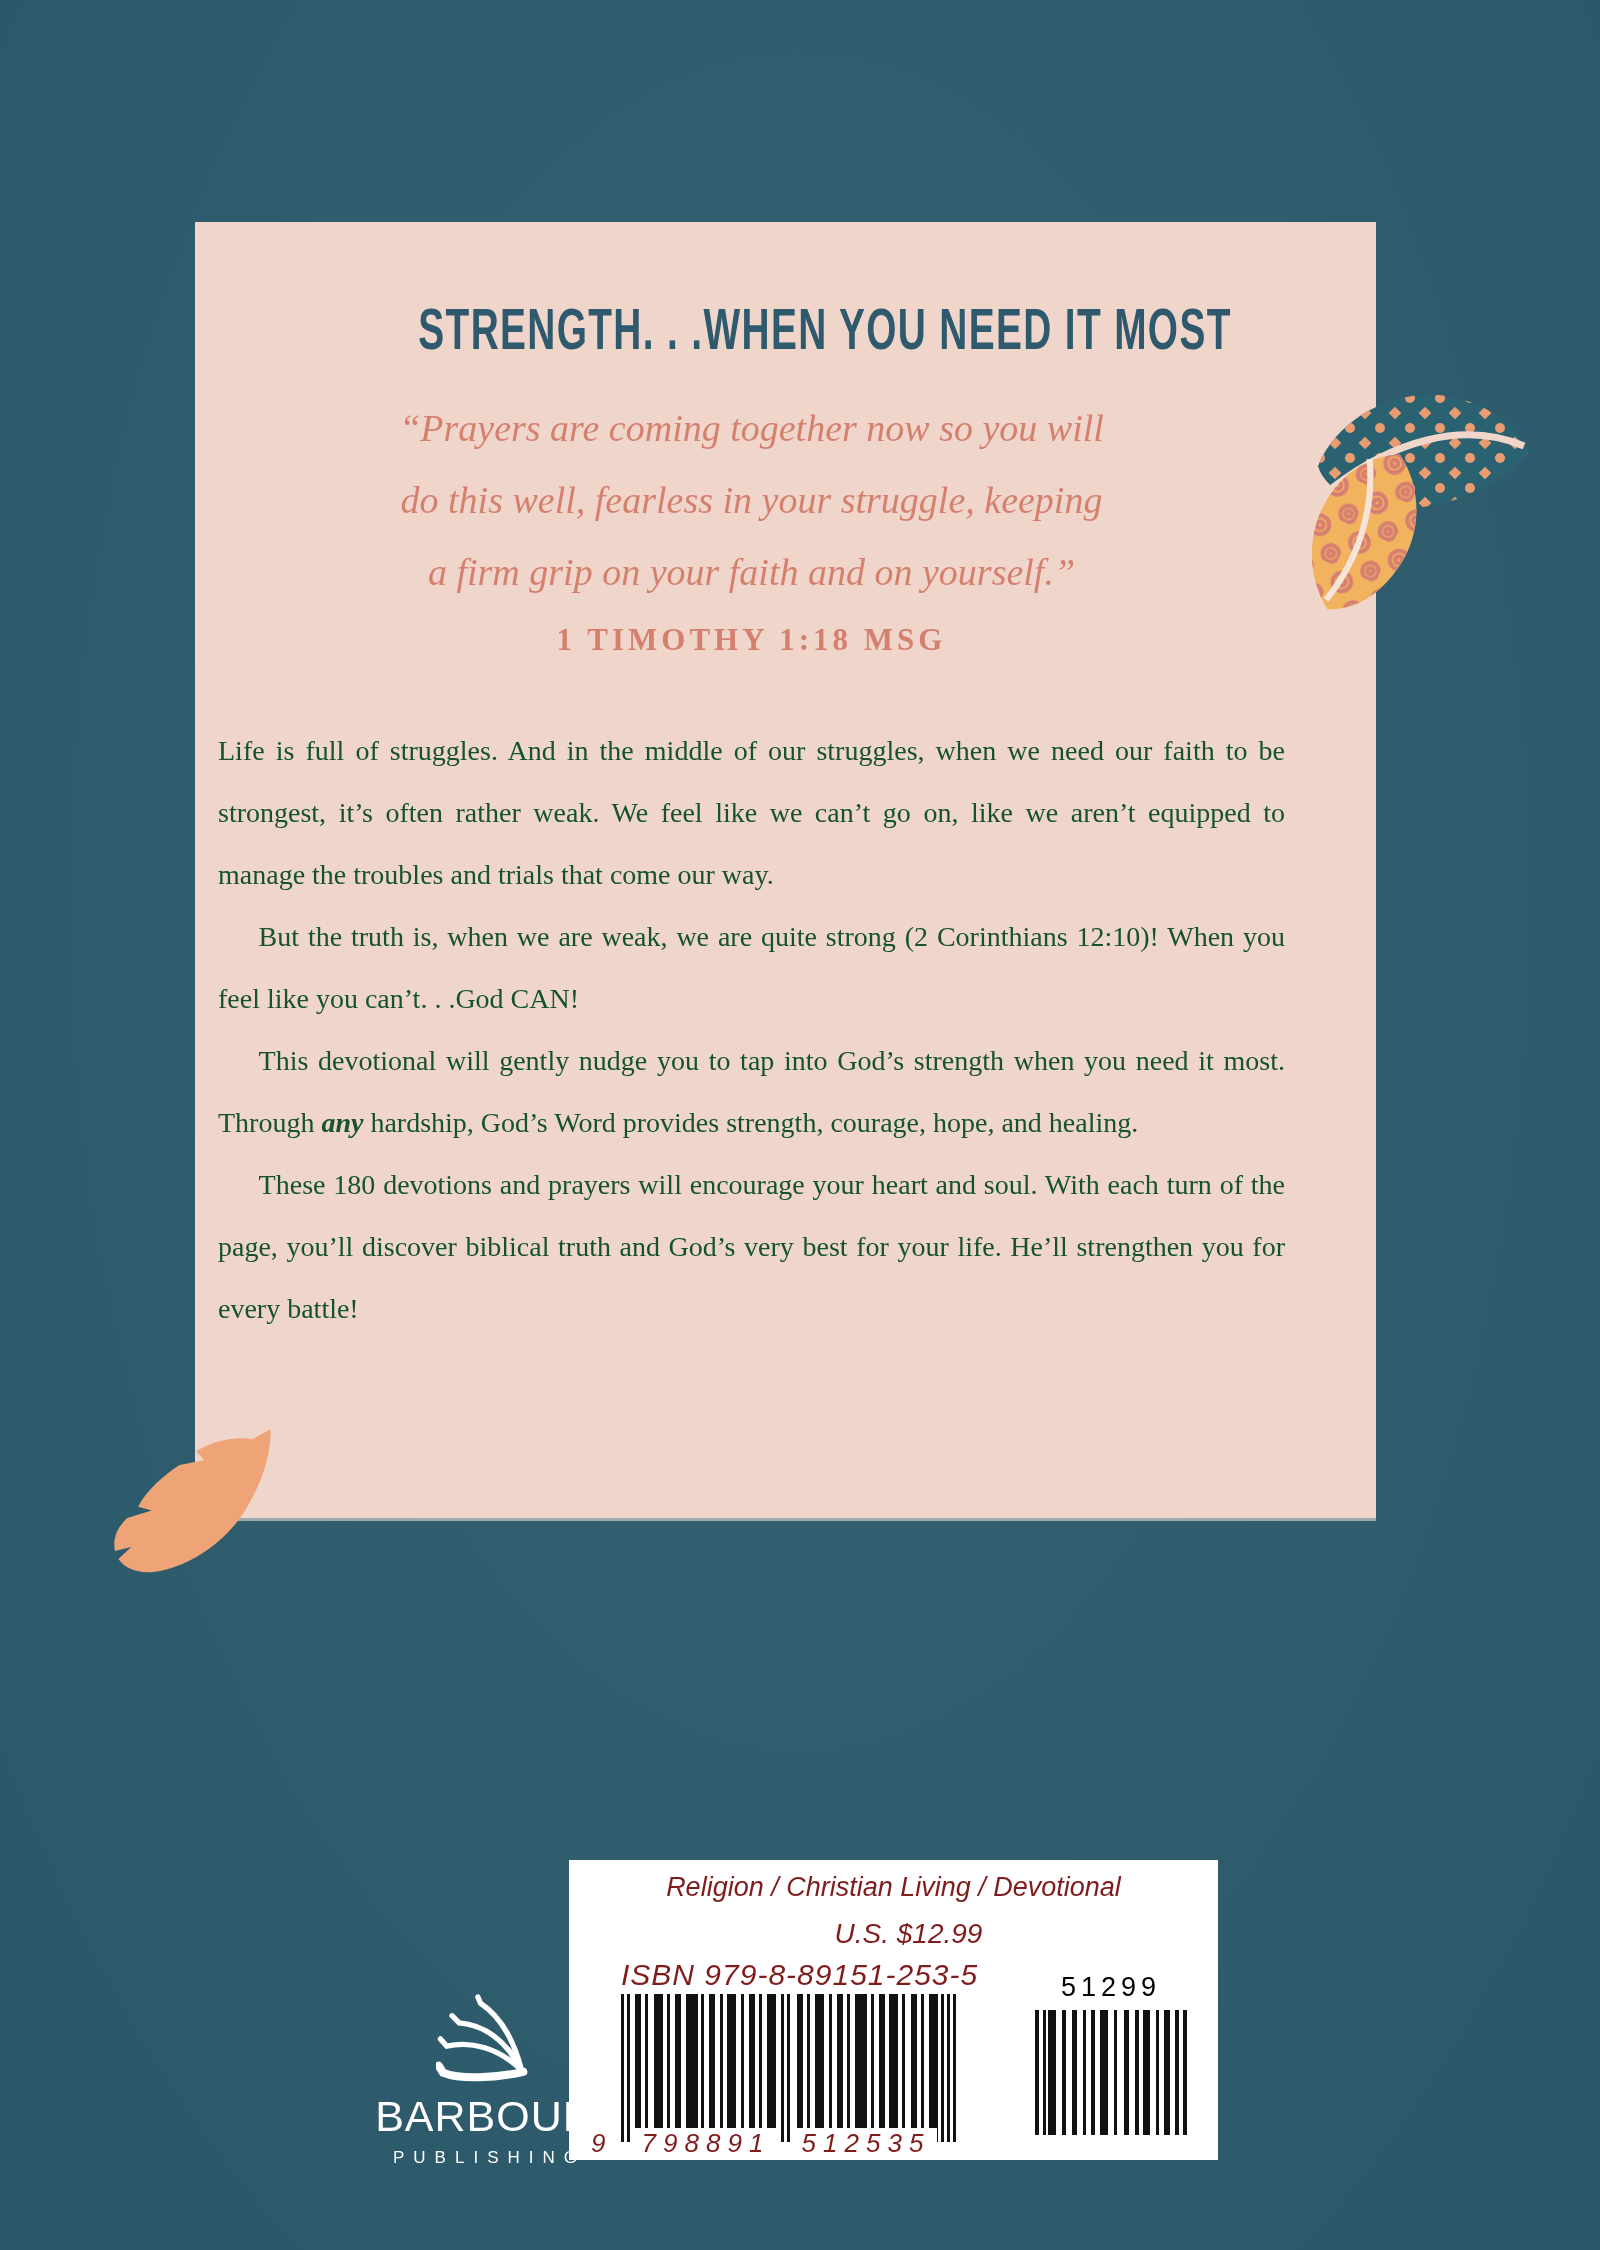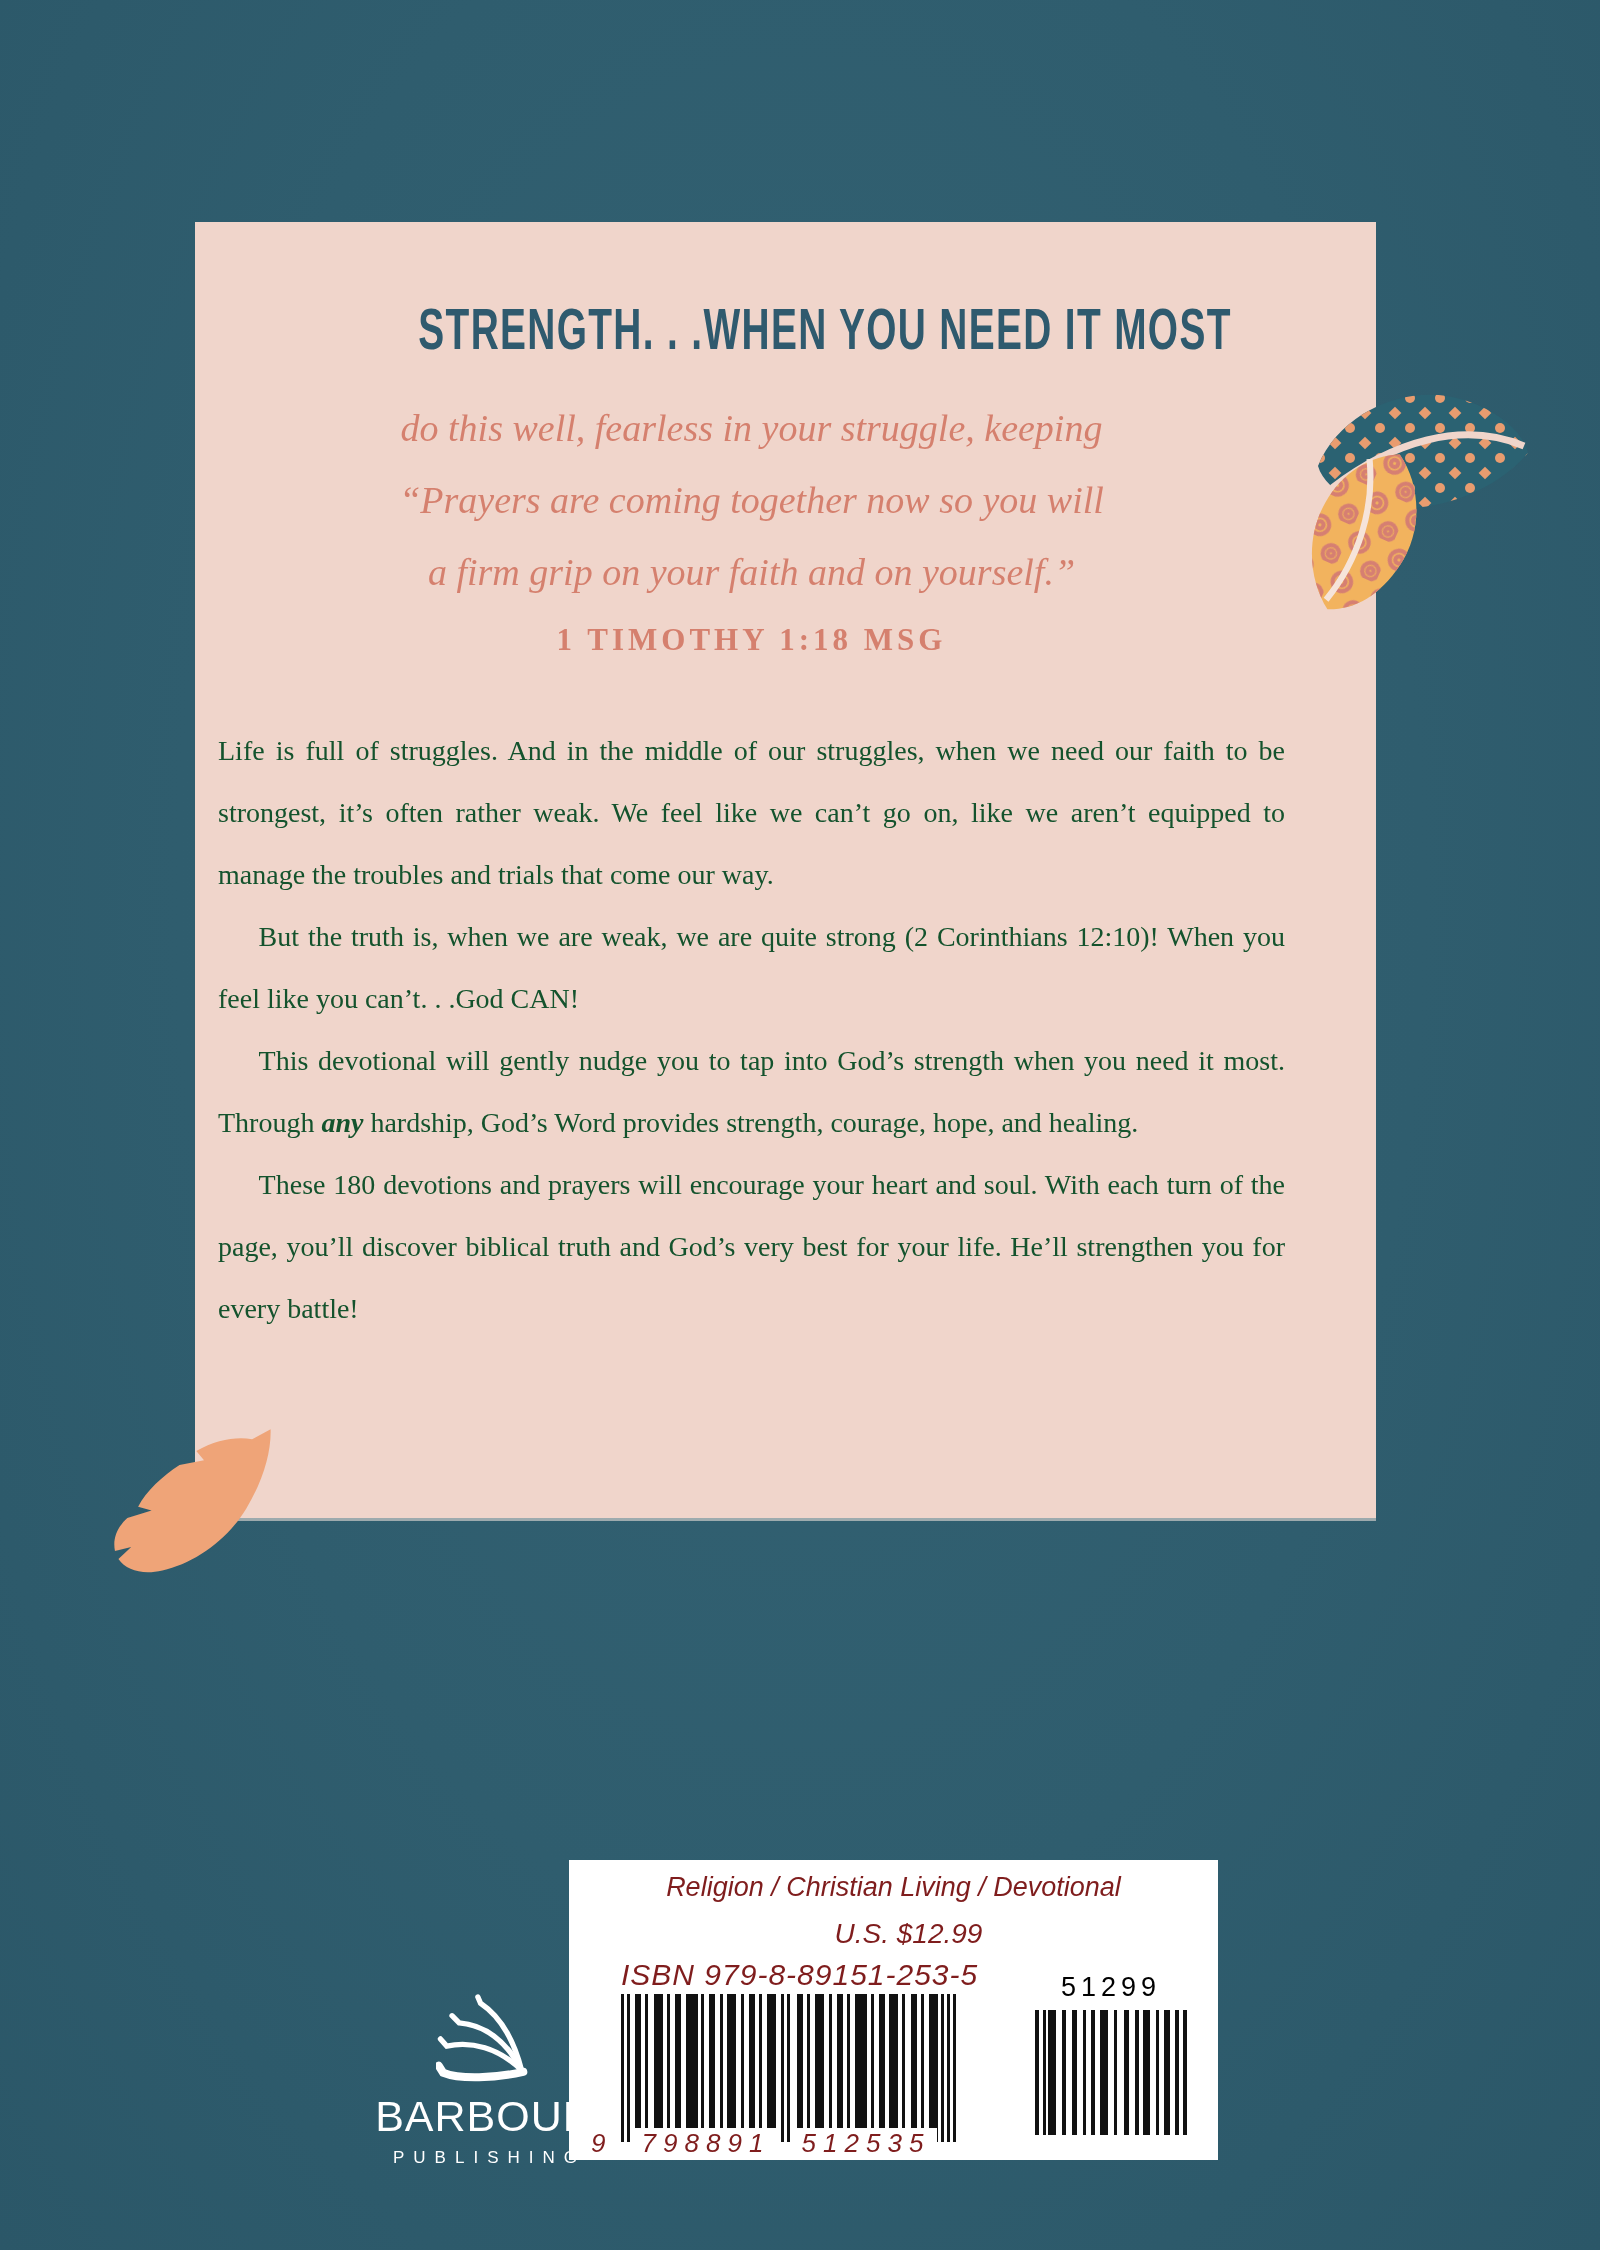--- a/index.html
+++ b/index.html
@@ -64,22 +64,22 @@
 <div class="cover">
 
   <div class="panel">
     <div class="panel-content">
 
       <h1 class="book-title">
         <span class="squeeze">STRENGTH. . .WHEN YOU NEED IT MOST</span>
       </h1>
 
       <div class="quote">
+        <div>“Prayers are coming together now so you will</div>
         <div>do this well, fearless in your struggle, keeping</div>
-        <div>“Prayers are coming together now so you will</div>
         <div>a firm grip on your faith and on yourself.”</div>
       </div>
 
       <div class="reference">1 TIMOTHY 1:18 MSG</div>
 
       <div class="body-copy">
         <p>Life is full of struggles. And in the middle of our struggles, when we need our faith to be strongest, it’s often rather weak. We feel like we can’t go on, like we aren’t equipped to manage the troubles and trials that come our way.</p>
         <p class="indent">But the truth is, when we are weak, we are quite strong (2 Corinthians 12:10)! When you feel like you can’t. . .God CAN!</p>
         <p class="indent"><span>This devotional will gently nudge you to tap into God’s strength when you need it most. Through </span><em>any</em><span> hardship, God’s Word provides strength, courage, hope, and healing.</span></p>
         <p class="indent">These 180 devotions and prayers will encourage your heart and soul. With each turn of the page, you’ll discover biblical truth and God’s very best for your life. He’ll strengthen you for every battle!</p>

